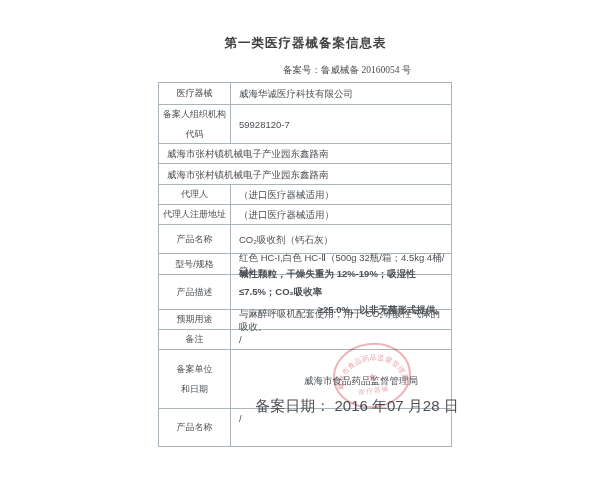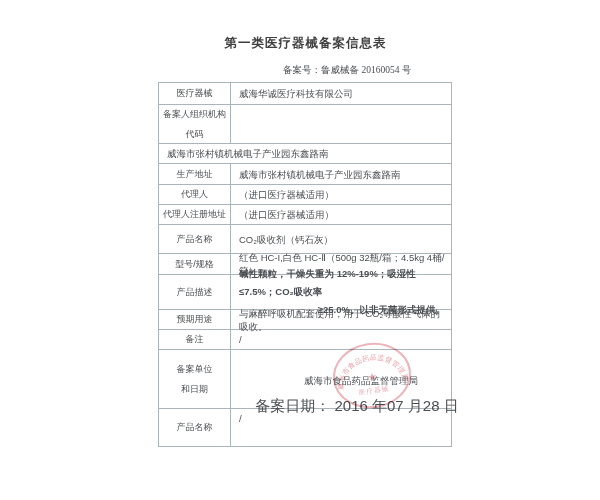--- a/index.html
+++ b/index.html
@@ -64,28 +64,28 @@
   <div class="row" style="height:21px">
     <div class="cell label">医疗器械</div>
     <div class="cell value">威海华诚医疗科技有限公司</div>
   </div>
 
   <div class="row" style="height:39px">
     <div class="cell label">
       <span>备案人组织机构</span>
       <span class="l2">代码</span>
     </div>
+    <div class="cell value">59928120-7</div>
   </div>
 
   <div class="row" style="height:20px">
     <div class="cell value">威海市张村镇机械电子产业园东鑫路南</div>
   </div>
 
   <div class="row" style="height:21px">
-    <div class="cell label">生产地址</div>
     <div class="cell value">威海市张村镇机械电子产业园东鑫路南</div>
   </div>
 
   <div class="row" style="height:20px">
     <div class="cell label">代理人</div>
     <div class="cell value">（进口医疗器械适用）</div>
   </div>
 
   <div class="row" style="height:20px">
     <div class="cell label">代理人注册地址</div>

